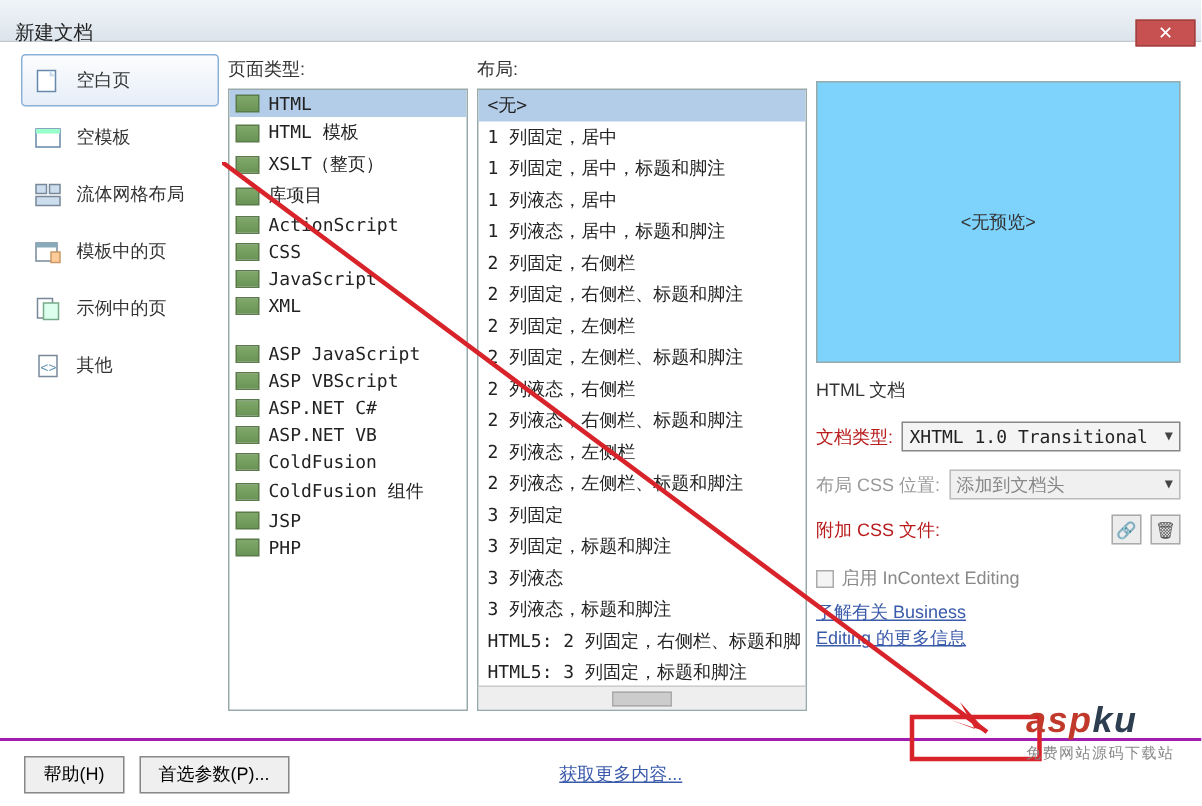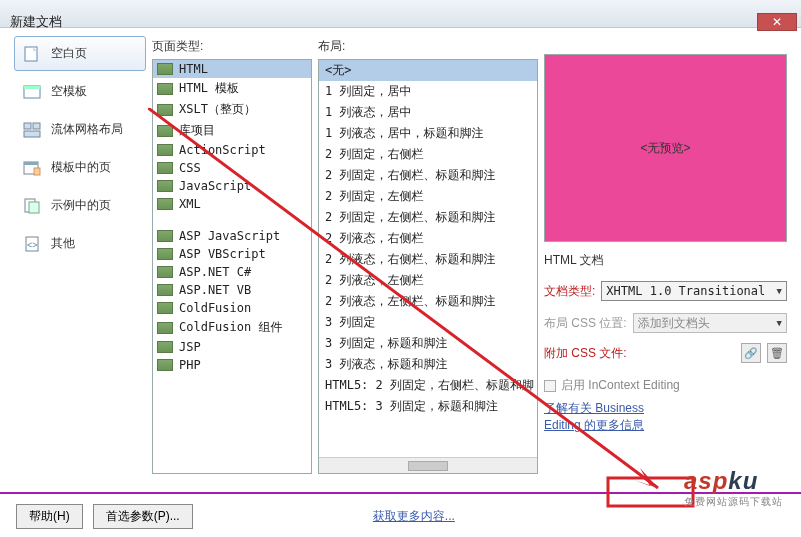--- a/index.html
+++ b/index.html
@@ -72,21 +72,21 @@
     }
     .lb-gap { height: 14px; }
     .layout-item {
       padding: 2px 6px; white-space: nowrap;
       font-family: "SimSun", monospace; color: #222;
     }
     .layout-item.selected { background: #b3cde8; }
     .preview-box {
       border: 1px solid #9aa; height: 188px;
       display: flex; align-items: center; justify-content: center;
-      color: #333; background: #ec4899; margin-top: 18px;
+      color: #333; background: #7dd3fc; margin-top: 18px;
     }
     .desc-text { margin-top: 10px; color: #333; }
     .form-row { display: flex; align-items: center; gap: 6px; margin-top: 12px; }
     .form-label { color: #b91c1c; white-space: nowrap; }
     .form-label.disabled { color: #999; }
     .dropdown {
       flex: 1; border: 1px solid #888; background: #f4f4f4;
       height: 20px; display: flex; align-items: center; justify-content: space-between;
       padding: 0 4px; font-family: "SimSun", monospace; color: #222;
     }
@@ -270,32 +270,34 @@
           <span>PHP</span>
         </div>
     </div>
   </div>
 
   <div class="col-block layout-col">
     <div class="col-header">布局:</div>
     <div class="listbox">
       <div class="layout-item selected">&lt;无&gt;</div>
       <div class="layout-item">1 列固定，居中</div>
+      <div class="layout-item">1 列固定，居中，标题和脚注</div>
       <div class="layout-item">1 列液态，居中</div>
       <div class="layout-item">1 列液态，居中，标题和脚注</div>
       <div class="layout-item">2 列固定，右侧栏</div>
       <div class="layout-item">2 列固定，右侧栏、标题和脚注</div>
       <div class="layout-item">2 列固定，左侧栏</div>
       <div class="layout-item">2 列固定，左侧栏、标题和脚注</div>
       <div class="layout-item">2 列液态，右侧栏</div>
       <div class="layout-item">2 列液态，右侧栏、标题和脚注</div>
       <div class="layout-item">2 列液态，左侧栏</div>
       <div class="layout-item">2 列液态，左侧栏、标题和脚注</div>
       <div class="layout-item">3 列固定</div>
       <div class="layout-item">3 列固定，标题和脚注</div>
+      <div class="layout-item">3 列液态</div>
       <div class="layout-item">3 列液态，标题和脚注</div>
       <div class="layout-item">HTML5: 2 列固定，右侧栏、标题和脚</div>
       <div class="layout-item">HTML5: 3 列固定，标题和脚注</div>
       <div class="scroll-stub">
           <div class="scroll-thumb"></div>
         </div>
     </div>
   </div>
 
   <div class="col-block right-col">

